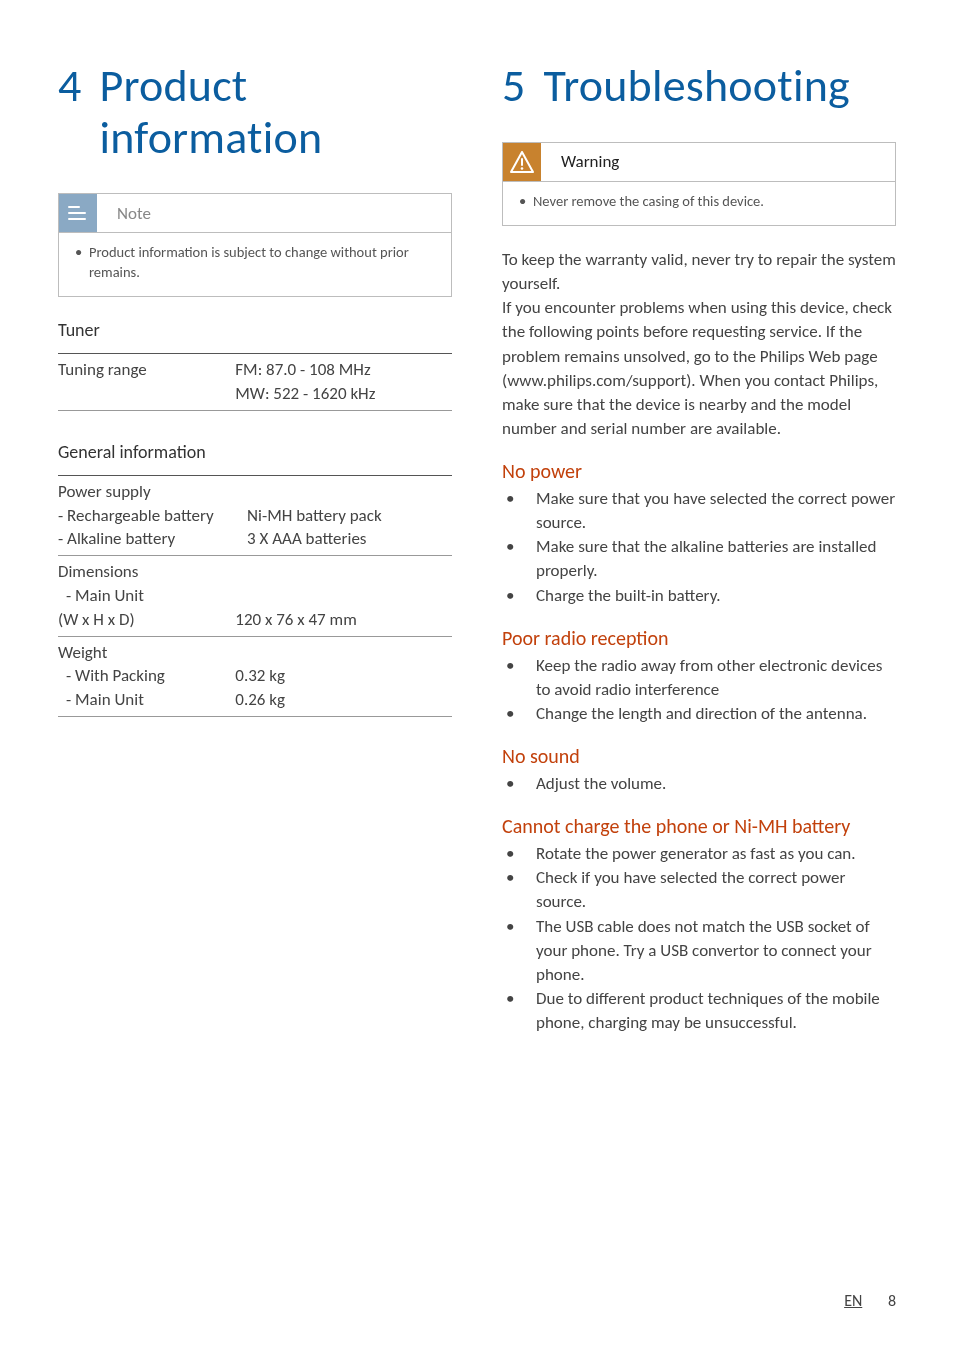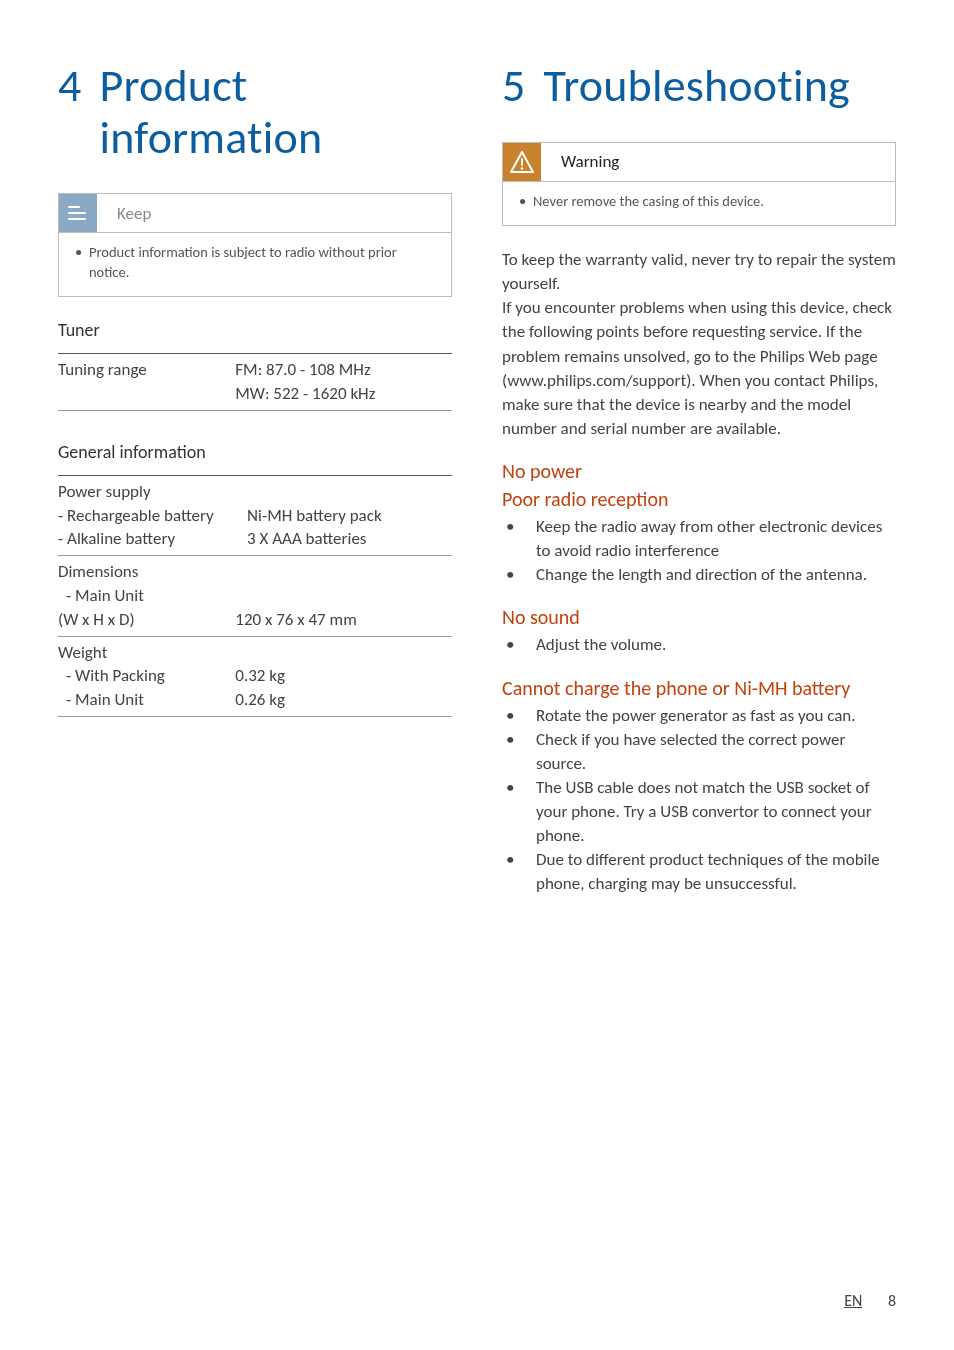--- a/index.html
+++ b/index.html
@@ -141,25 +141,25 @@
       <div class="callout-head note">
         <span class="icon-wrap note-icon">
           <svg width="22" height="18" viewBox="0 0 22 18">
               <g stroke="#fff" stroke-width="2" stroke-linecap="round">
                 <line x1="2" y1="3" x2="12" y2="3"></line>
                 <line x1="2" y1="9" x2="18" y2="9"></line>
                 <line x1="2" y1="15" x2="18" y2="15"></line>
               </g>
             </svg>
         </span>
-        <span class="label">Keep</span>
+        <span class="label">Note</span>
       </div>
       <div class="callout-body">
         <ul>
-            <li>Product information is subject to radio without prior notice.</li>
+            <li>Product information is subject to change without prior remains.</li>
           </ul>
       </div>
     </div>
 
     <div class="subhead">Tuner</div>
     <table class="spec">
       <tbody>
           <tr>
         <td class="lbl">Tuning range</td>
         <td>
@@ -225,20 +225,25 @@
         <ul>
             <li>Never remove the casing of this device.</li>
           </ul>
       </div>
     </div>
 
     <p class="body">To keep the warranty valid, never try to repair the system yourself.<br>If you encounter problems when using this device, check the following points before requesting service. If the problem remains unsolved, go to the Philips Web page (www.philips.com/support). When you contact Philips, make sure that the device is nearby and the model number and serial number are available.</p>
 
     <div id="issues">
         <div class="issue-title">No power</div>
+        <ul class="bullets">
+          <li>Make sure that you have selected the correct power source.</li>
+          <li>Make sure that the alkaline batteries are installed properly.</li>
+          <li>Charge the built-in battery.</li>
+        </ul>
         <div class="issue-title">Poor radio reception</div>
         <ul class="bullets">
           <li> Keep the radio away from other electronic devices to avoid radio interference</li>
           <li>Change the length and direction of the antenna.</li>
         </ul>
         <div class="issue-title">No sound</div>
         <ul class="bullets">
           <li>Adjust the volume.</li>
         </ul>
         <div class="issue-title">Cannot charge the phone or Ni-MH battery</div>

